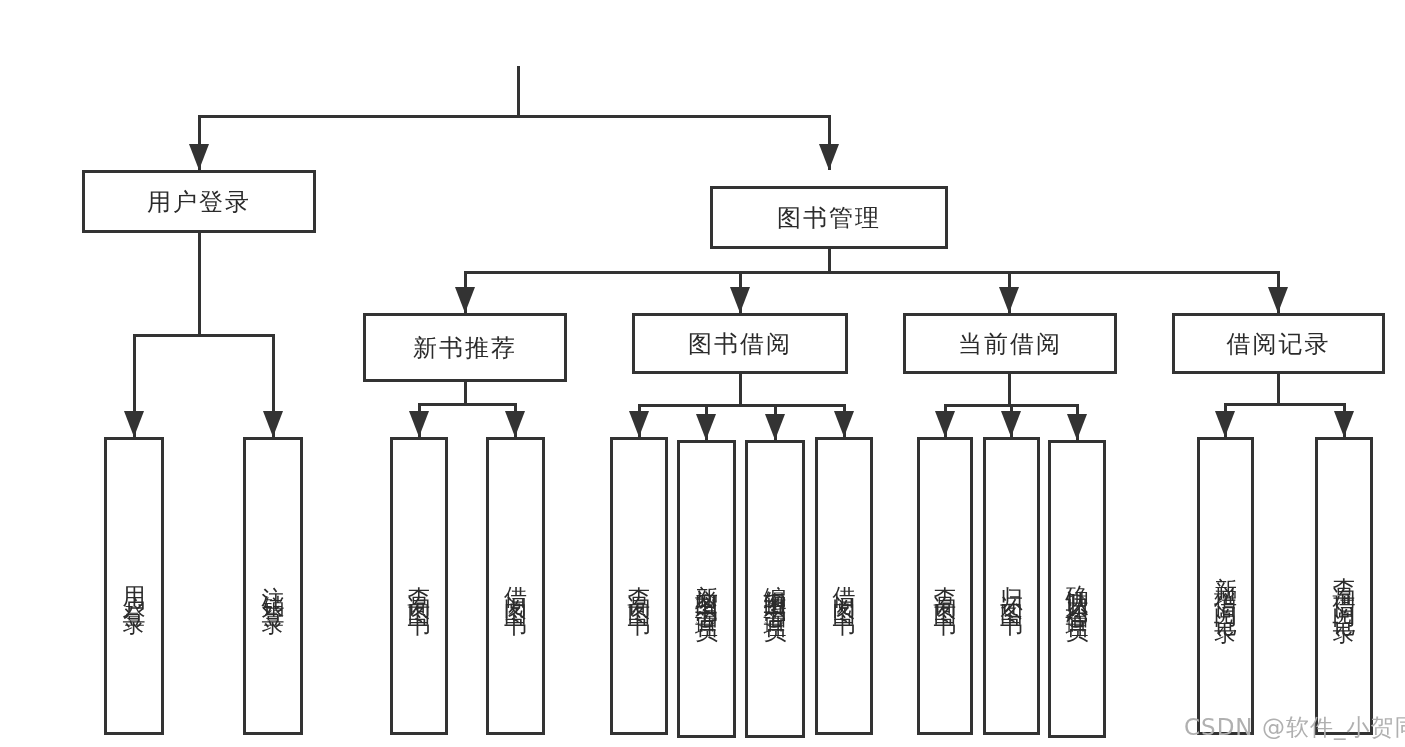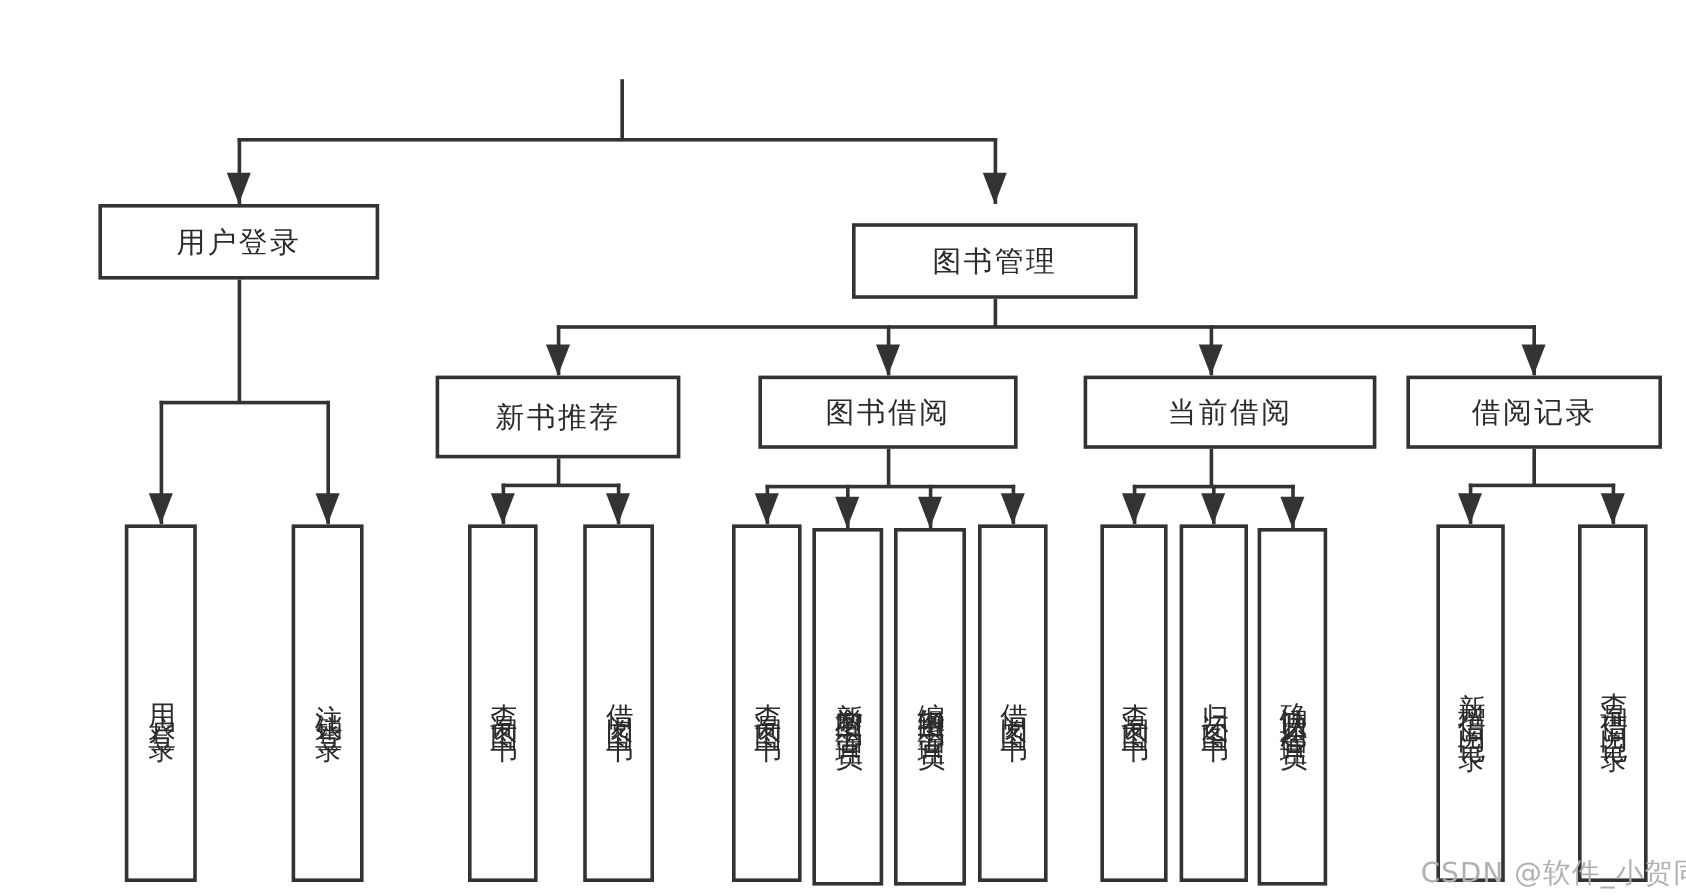--- a/index.html
+++ b/index.html
@@ -131,21 +131,21 @@
   </div>
 
   <div class="node h-node" style="left:363px;top:313px;width:204px;height:69px;">
     <span>新书推荐</span>
   </div>
 
   <div class="node h-node" style="left:632px;top:313px;width:216px;height:61px;">
     <span>图书借阅</span>
   </div>
 
-  <div class="node h-node" style="left:903px;top:313px;width:244px;height:61px;">
+  <div class="node h-node" style="left:903px;top:313px;width:214px;height:61px;">
     <span>当前借阅</span>
   </div>
 
   <div class="node h-node" style="left:1172px;top:313px;width:213px;height:61px;">
     <span>借阅记录</span>
   </div>
 
   <div class="node v-node" style="left:104px;top:437px;width:60px;height:298px;">
     <span>用户登录</span>
   </div>

